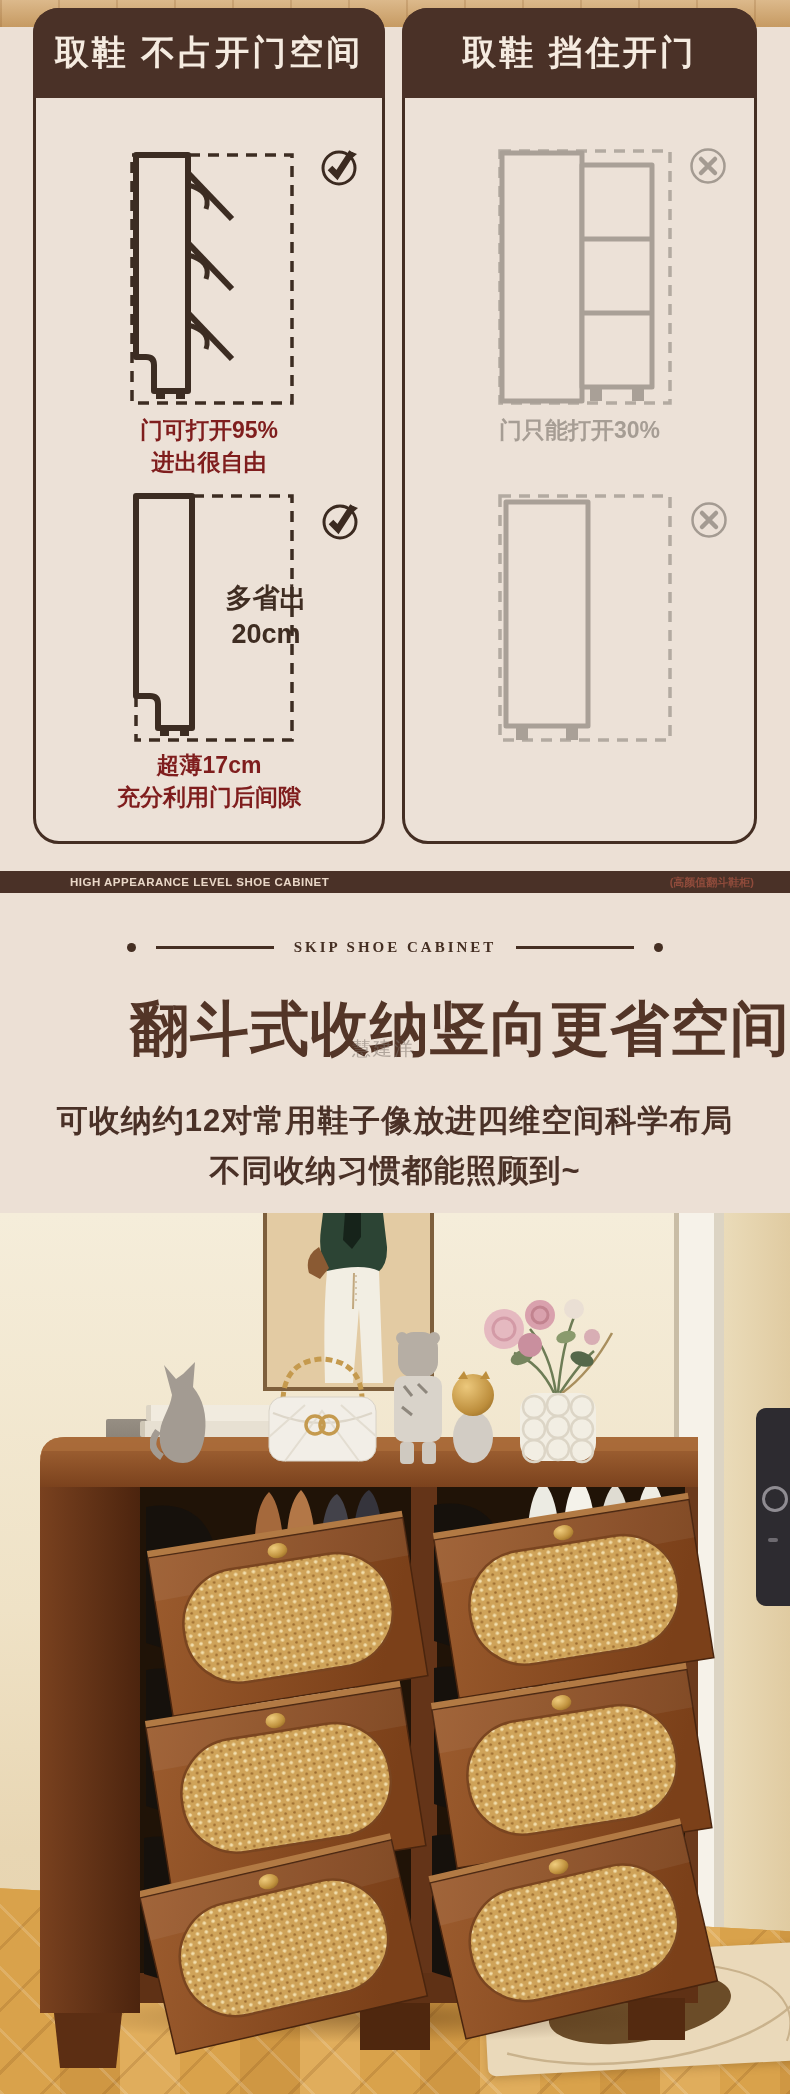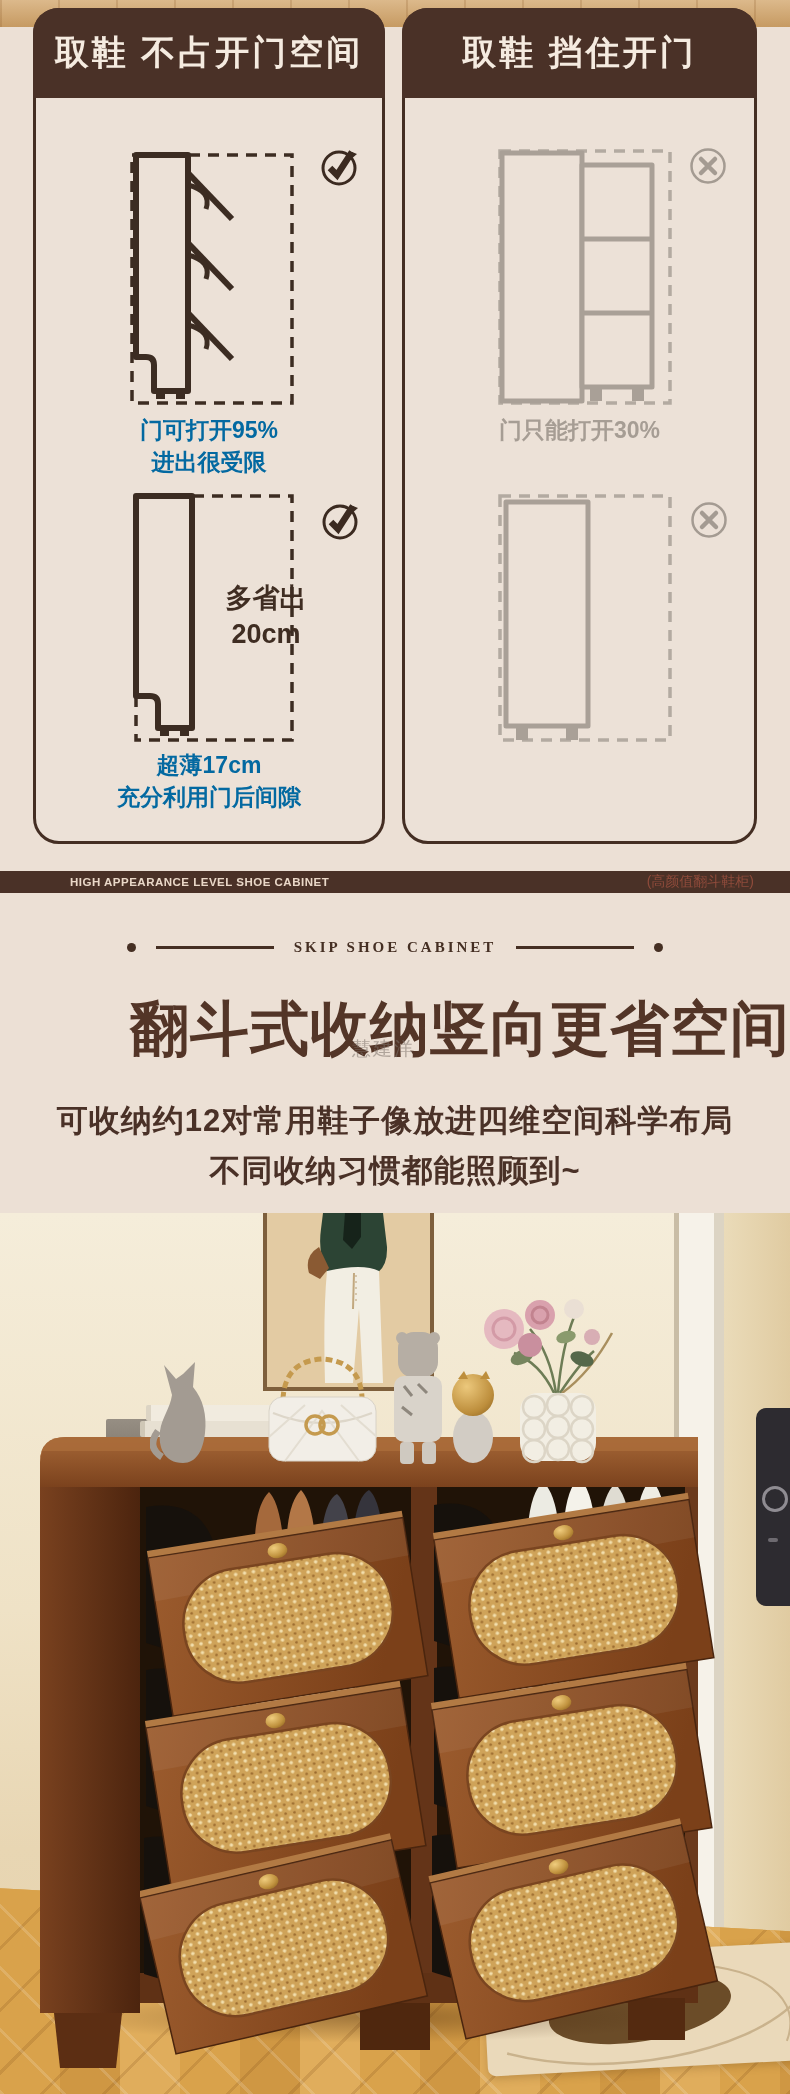--- a/index.html
+++ b/index.html
@@ -11,35 +11,35 @@
   
   .panel{position:absolute;top:8px;height:836px;background:#ece1d7;border:3px solid #442e23;
          border-radius:26px;box-sizing:border-box;}
   .panel.good{left:33px;width:352px;}
   .panel.bad{left:402px;width:355px;}
   .panel-header{position:absolute;top:-3px;left:-3px;right:-3px;height:90px;background:#4a3127;
     border-radius:25px 25px 0 0;color:#f5ebe0;font-size:34px;font-weight:bold;letter-spacing:3px;
     display:flex;align-items:center;justify-content:center;}
   .diag{position:absolute;}
   .cap{position:absolute;left:0;right:0;text-align:center;font-weight:bold;font-size:23px;line-height:1.38;}
-  .good .cap{color:#0369a1;}
+  .good .cap{color:#7f1d1d;}
   .bad .cap{color:#a69d94;}
   .cap1{top:404px;}
   .cap2{top:739px;}
   .save-label{position:absolute;left:150px;top:570px;width:160px;text-align:center;
     font-size:27px;font-weight:bold;color:#3f2d22;line-height:1.32;}
   .result{position:absolute;width:44px;height:44px;}
   .r1{left:281px;top:133px;}
   .r2{left:282px;top:487px;}
   
   .banner{position:absolute;top:871px;left:0;width:790px;height:22px;background:#4a3127;
     display:flex;justify-content:space-between;align-items:center;box-sizing:border-box;
     padding:0 36px 0 70px;}
   .banner-left{color:#ead8c8;font-size:11.5px;font-weight:bold;letter-spacing:.5px;}
-  .banner-right{color:#8f4b3b;font-size:14px;font-weight:normal;}
+  .banner-right{color:#8f4b3b;font-size:11px;font-weight:bold;}
   
   .eyebrow-row{position:absolute;top:939px;left:0;right:0;display:flex;align-items:center;
     justify-content:center;gap:20px;}
   .dot{width:9px;height:9px;border-radius:50%;background:#452f23;}
   .hline{width:118px;height:3px;background:#452f23;}
   .eyebrow-text{font-family:"Liberation Serif",serif;font-size:15px;font-weight:bold;
     letter-spacing:3px;color:#452f23;}
   .main-title{position:absolute;top:990px;left:0;right:0;text-align:right;font-size:59px;
     font-weight:800;color:#533527;letter-spacing:1px;}
   .watermark{position:absolute;top:1036px;left:352px;font-size:19px;color:rgba(125,115,108,.55);
@@ -114,21 +114,21 @@
     <div class="result r1">
       <svg width="44" height="44" viewBox="0 0 44 44">
         <circle cx="22" cy="24" r="16" fill="none" stroke="#3b2a20" stroke-width="3"></circle>
         <path d="M13,24 L20,31 L35,8" fill="none" stroke="#3b2a20" stroke-width="6.5"></path>
         <path d="M35,8 L40,10 L33,16 Z" fill="#3b2a20"></path>
       </svg>
     </div>
 
     <div class="cap cap1">
       <div>门可打开95%</div>
-      <div>进出很受限</div>
+      <div>进出很自由</div>
     </div>
 
     <svg class="diag" style="left:60px;top:479px;" width="300" height="265" viewBox="0 0 300 265">
       <path d="M40,6 H196 V250 H40 Z" fill="none" stroke="#3c2c22" stroke-width="3.5" stroke-dasharray="11 8"></path>
       <path d="M40,6 H96 V238 H62 V214 Q62,206 54,206 H40 Z" fill="#ece1d7" stroke="#3c2c22" stroke-width="6" stroke-linejoin="round"></path>
       <rect x="64" y="238" width="9" height="8" fill="#3c2c22"></rect>
       <rect x="84" y="238" width="9" height="8" fill="#3c2c22"></rect>
     </svg>
     <div class="save-label">
       <div>多省出</div>

